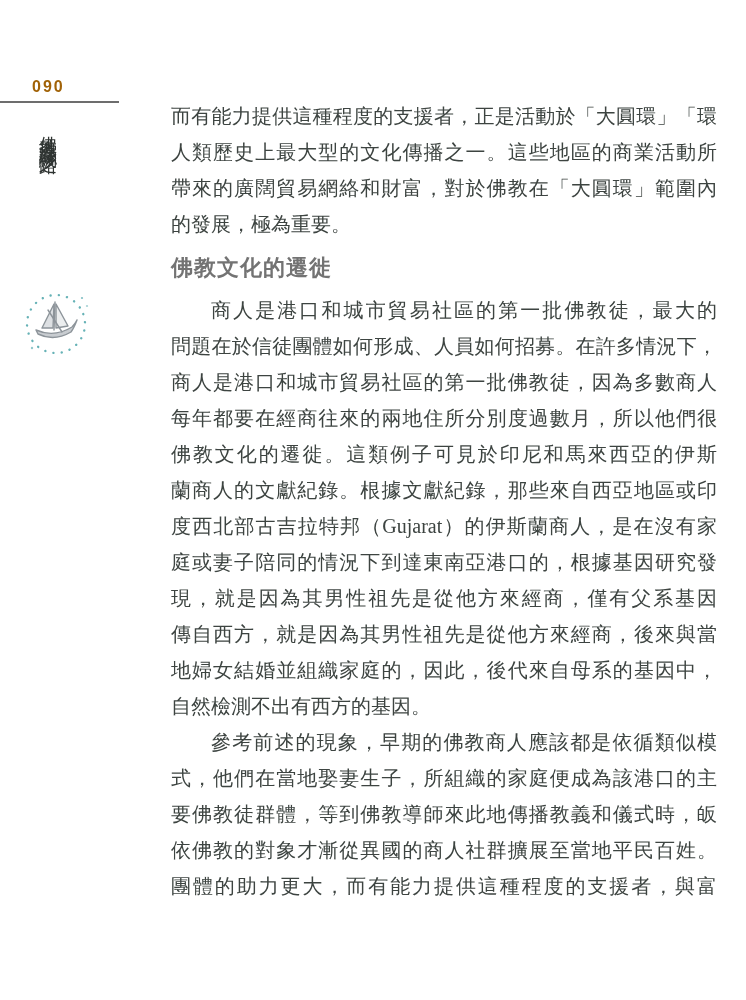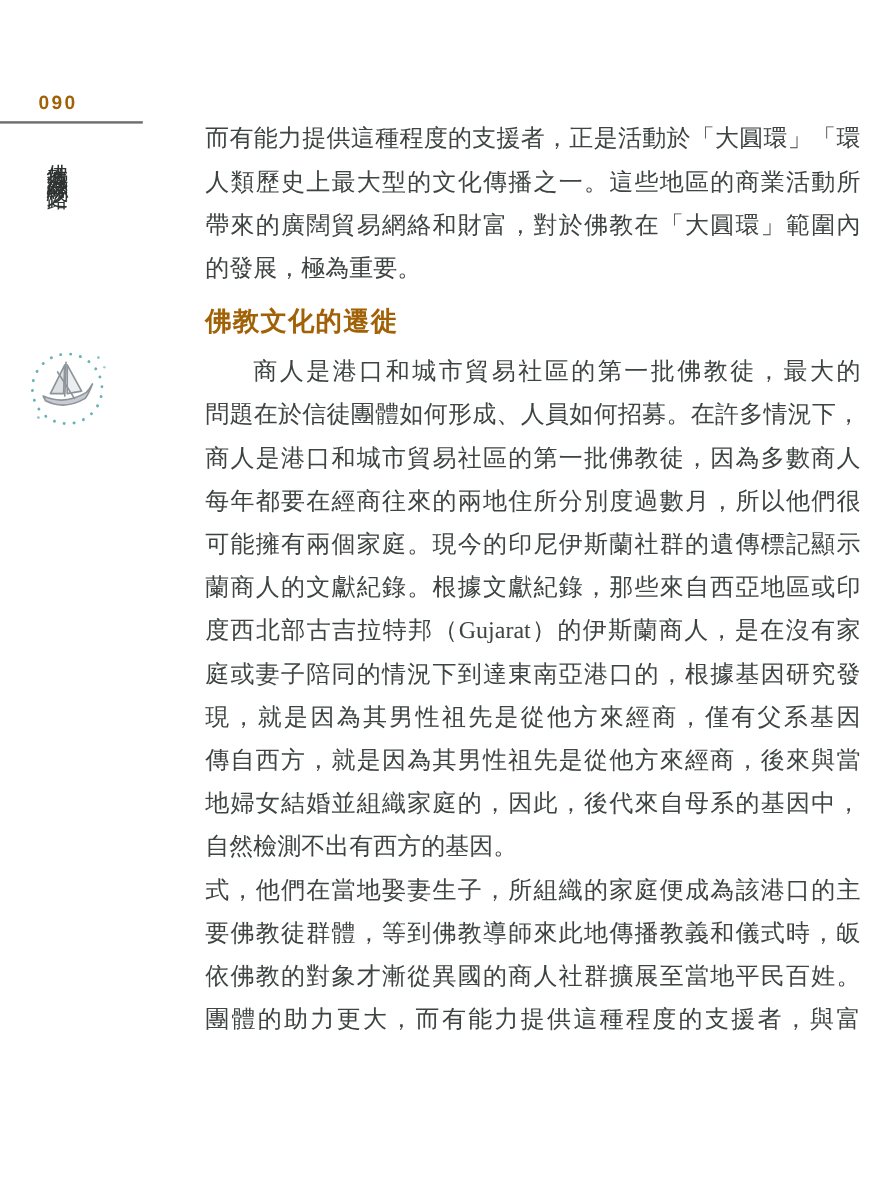--- a/index.html
+++ b/index.html
@@ -40,21 +40,21 @@
     font-size:20px; line-height:36px;
     letter-spacing:0px;
     text-align:justify;
     text-align-last:justify;
     text-justify:inter-character;
     white-space:normal;
   }
   .line.last { text-align-last:left; }
   .line.indent { text-indent:2em; }
   .section-heading {
-    font-size:22px; font-weight:bold; color:#a16207;
+    font-size:22px; font-weight:bold; color:#737373;
     line-height:36px; margin:8px 0 6px 0; letter-spacing:1px;
   }
 </style>
 </head>
 <body>
 
 <div class="page">
 
   <div class="page-number">090</div>
   <div class="page-number-rule"></div>
@@ -88,31 +88,32 @@
       <span class="line last" style="display:block">的發展，極為重要。</span>
     </p>
 
     <h2 class="section-heading">佛教文化的遷徙</h2>
 
     <p class="para">
       <span class="line indent" style="display:block">商人是港口和城市貿易社區的第一批佛教徒，最大的</span>
       <span class="line" style="display:block">問題在於信徒團體如何形成、人員如何招募。在許多情況下，</span>
       <span class="line" style="display:block">商人是港口和城市貿易社區的第一批佛教徒，因為多數商人</span>
       <span class="line" style="display:block">每年都要在經商往來的兩地住所分別度過數月，所以他們很</span>
-      <span class="line" style="display:block">可能擁有兩個家庭。現今的印尼伊斯蘭社群的遺傳標記顯示</span>
+      <span class="line" style="display:block">佛教文化的遷徙。這類例子可見於印尼和馬來西亞的伊斯</span>
       <span class="line" style="display:block">蘭商人的文獻紀錄。根據文獻紀錄，那些來自西亞地區或印</span>
       <span class="line" style="display:block">度西北部古吉拉特邦（Gujarat）的伊斯蘭商人，是在沒有家</span>
       <span class="line" style="display:block">庭或妻子陪同的情況下到達東南亞港口的，根據基因研究發</span>
       <span class="line" style="display:block">現，就是因為其男性祖先是從他方來經商，僅有父系基因</span>
       <span class="line" style="display:block">傳自西方，就是因為其男性祖先是從他方來經商，後來與當</span>
       <span class="line" style="display:block">地婦女結婚並組織家庭的，因此，後代來自母系的基因中，</span>
       <span class="line last" style="display:block">自然檢測不出有西方的基因。</span>
     </p>
 
     <p class="para">
+      <span class="line indent" style="display:block">參考前述的現象，早期的佛教商人應該都是依循類似模</span>
       <span class="line" style="display:block">式，他們在當地娶妻生子，所組織的家庭便成為該港口的主</span>
       <span class="line" style="display:block">要佛教徒群體，等到佛教導師來此地傳播教義和儀式時，皈</span>
       <span class="line" style="display:block">依佛教的對象才漸從異國的商人社群擴展至當地平民百姓。</span>
       <span class="line" style="display:block">團體的助力更大，而有能力提供這種程度的支援者，與富</span>
     </p>
 
   </main>
 </div>
 
 </body></html>

